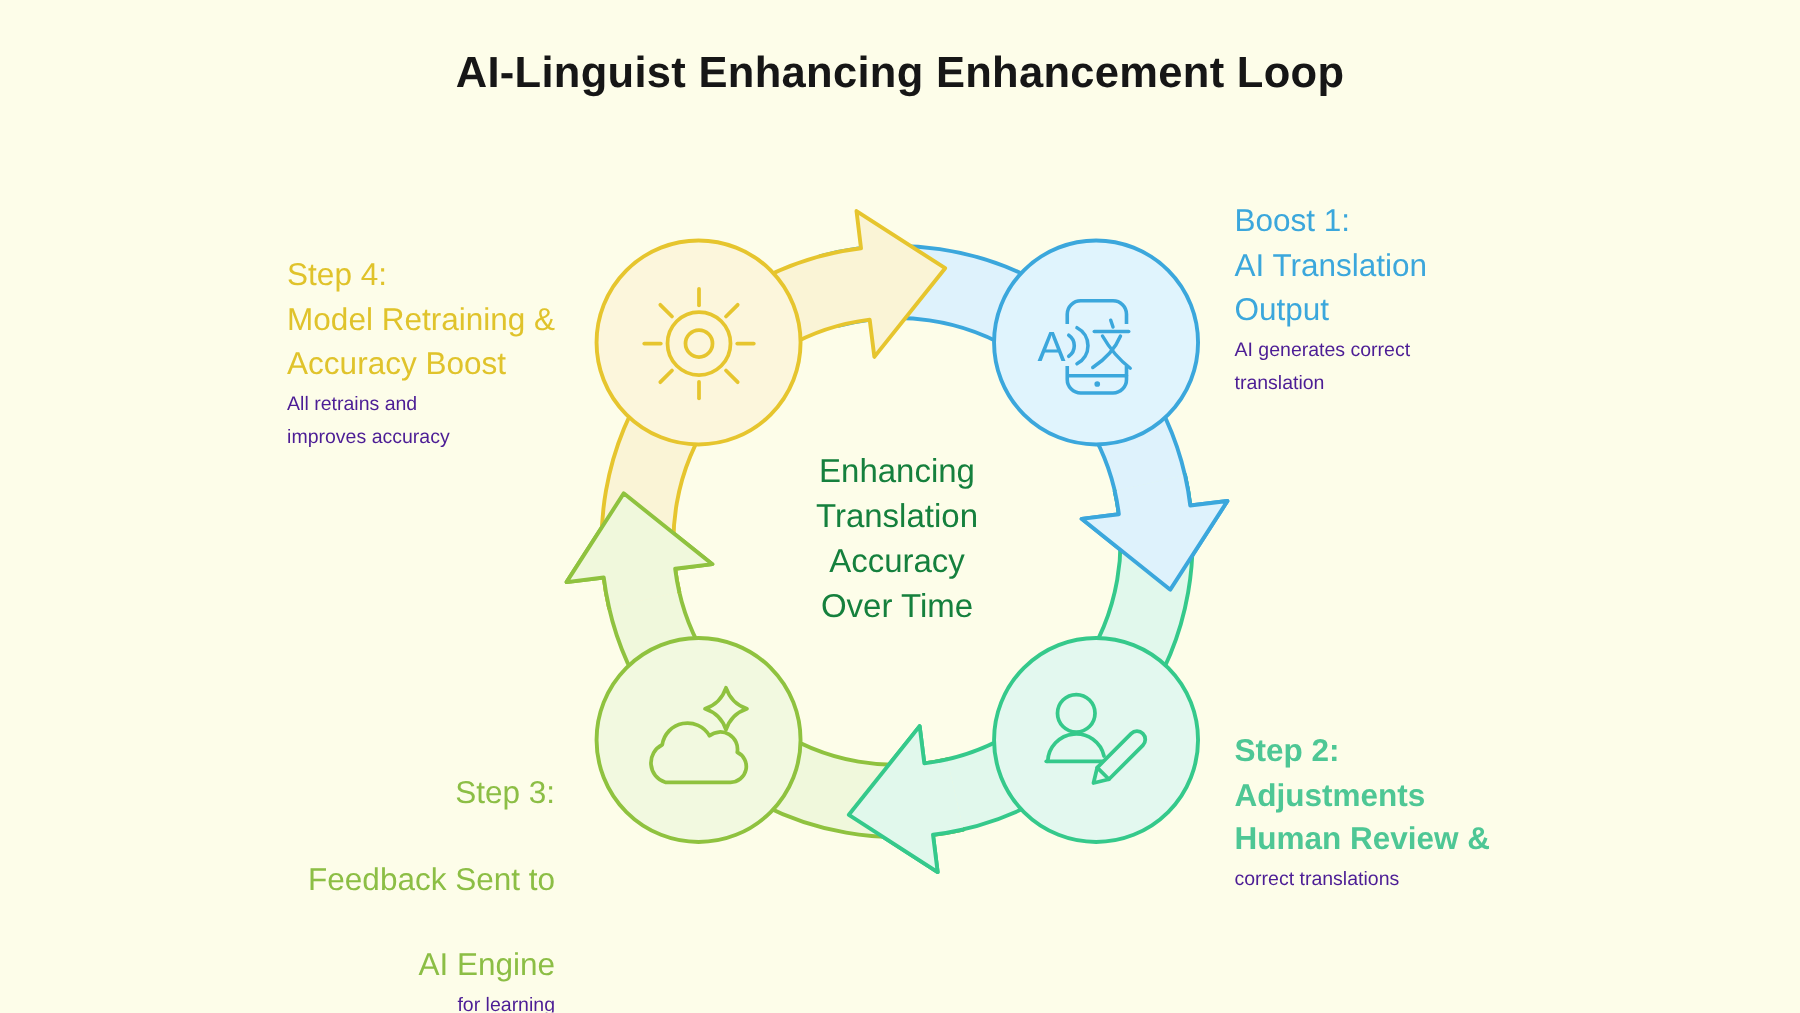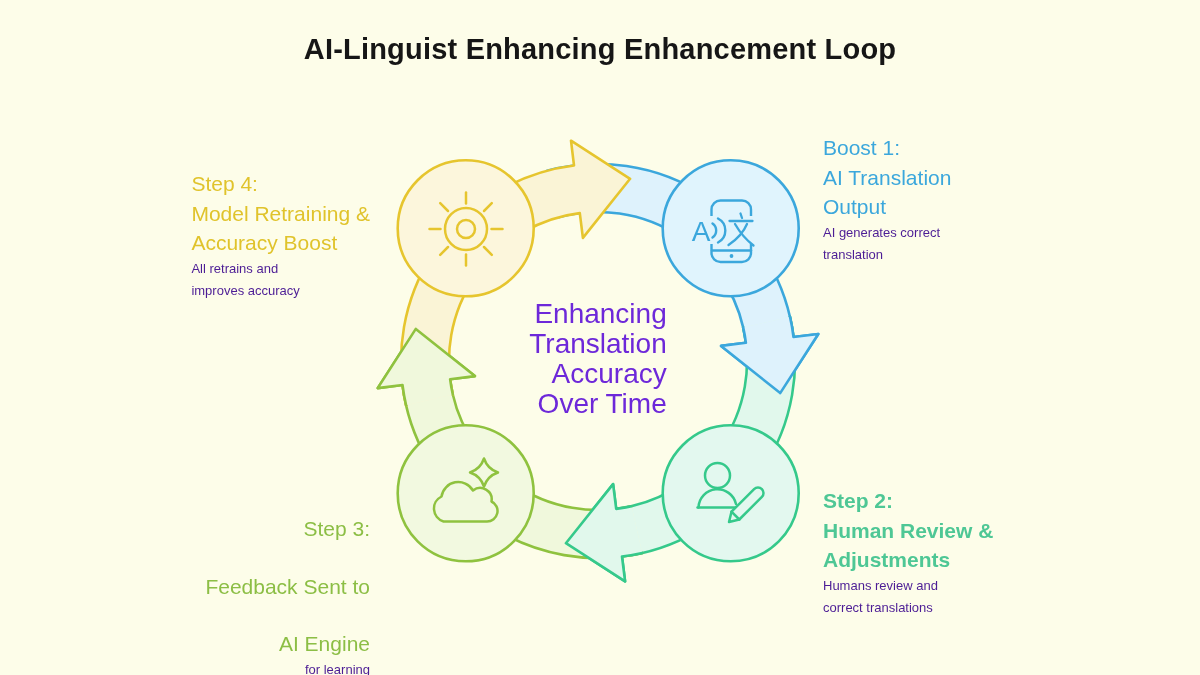--- a/index.html
+++ b/index.html
@@ -8,21 +8,21 @@
     background:var(--background,#FDFDE9);
     font-family:"Liberation Sans",sans-serif;
   }
   .title{
     position:absolute;top:33px;left:0;width:1200px;text-align:center;
     font-size:29px;font-weight:700;color:#161616;letter-spacing:.2px;
   }
   svg{position:absolute;left:0;top:0;}
   .center-label{
     position:absolute;left:598px;top:299px;transform:translateX(-50%);
-    text-align:right;font-size:28px;line-height:30px;color:#6d28d9;white-space:nowrap;
+    text-align:center;font-size:22px;line-height:30px;color:#15803d;white-space:nowrap;
   }
   .step{position:absolute;white-space:nowrap;}
   .step .h{font-size:21px;line-height:29.5px;font-weight:400;}
   .step .b{font-size:13px;line-height:22px;color:#4c1d95;}
   #step1{left:823px;top:133px;}
   #step2{left:823px;top:486px;}
   #step3{right:830px;top:486px;text-align:right;}
   #step4{right:830px;top:129px;text-align:left;margin-top:40px;}
   #step1 .h{color:var(--step1-color,#3BA7DC);}
   #step2 .h{color:var(--step2-color,#4EC795);font-weight:bold;}
@@ -112,23 +112,22 @@
 <div class="step" id="step1">
   <div class="h">Boost 1:</div>
   <div class="h">AI Translation</div>
   <div class="h">Output</div>
   <div class="b">AI generates correct</div>
   <div class="b">translation</div>
 </div>
 
 <div class="step" id="step2">
   <div class="h">Step 2:</div>
+  <div class="h">Adjustments</div>
   <div class="h">Human Review &amp;</div>
-  <div class="h">Adjustments</div>
-  <div class="b">Humans review and</div>
   <div class="b">correct translations</div>
 </div>
 
 <div class="step" id="step3">
   <div class="h">Step 3:</div>
   <div class="h">Feedback Sent to</div>
   <div class="h">AI Engine</div>
   <div class="b">for learning</div>
 </div>
 

